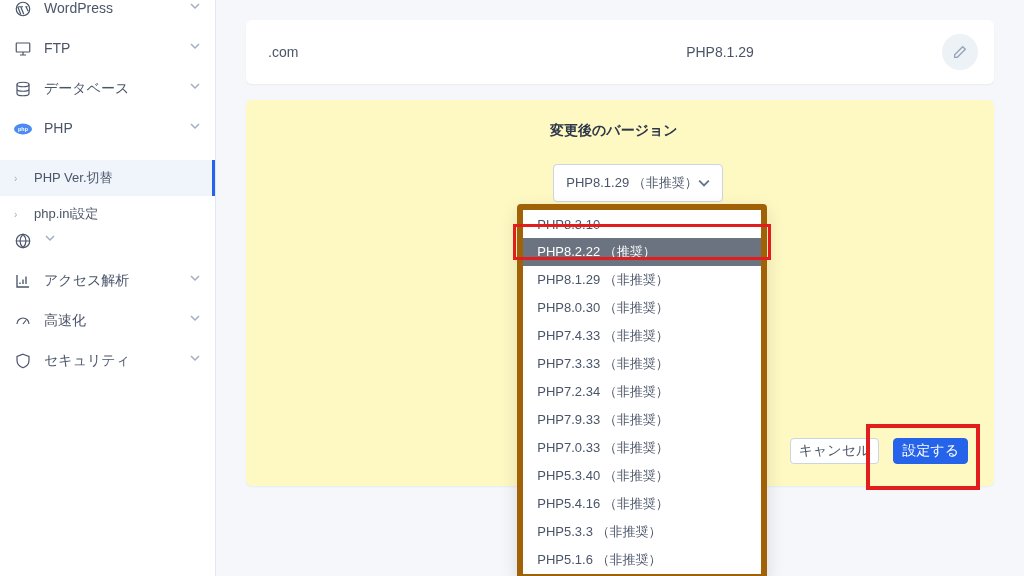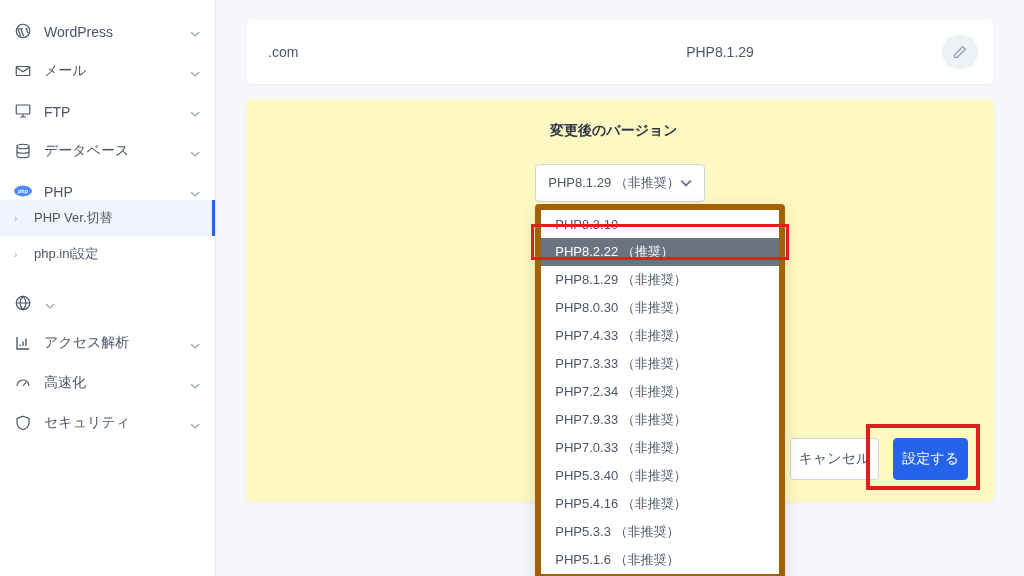--- a/index.html
+++ b/index.html
@@ -1,50 +1,50 @@
 <!DOCTYPE html>
 <html><head>
 <meta charset="utf-8">
 <style>
 * { margin: 0; padding: 0; box-sizing: border-box; font-family: -apple-system, "Hiragino Kaku Gothic ProN", "Yu Gothic", Meiryo, sans-serif; }
 html, body { height: 100%; }
 body { display: flex; background: #f5f7fa; color: #2d3748; font-size: 14px; }
 
 
 .sidebar { width: 216px; background: #fff; border-right: 1px solid #e2e8f0; height: 576px; overflow: hidden; }
-.side-item { display: flex; align-items: flex-end; height: 40px; padding: 0 14px; color: #4a5568; cursor: pointer; position: relative; }
+.side-item { display: flex; align-items: flex-start; height: 40px; padding: 0 14px; color: #4a5568; cursor: pointer; position: relative; }
 .side-item .side-icon { width: 18px; height: 18px; display: flex; align-items: center; justify-content: center; margin-right: 12px; flex-shrink: 0; }
 .side-item .side-label { flex: 1; font-size: 14px; }
 .side-item .chevron { width: 12px; height: 12px; display: flex; align-items: center; justify-content: center; color: #a0aec0; }
 .side-sub { display: flex; align-items: center; height: 36px; padding-left: 14px; color: #4a5568; cursor: pointer; font-size: 13px; }
 .side-sub .sub-chevron { width: 12px; margin-right: 8px; color: #a0aec0; font-size: 10px; }
 .side-sub.active { background: #f0f4fb; }
 .side-sub.active::after { content: ""; position: absolute; right: 0; width: 3px; height: 36px; background: #2563eb; }
 .side-sub { position: relative; }
 .side-item.expanded .chevron svg { transform: rotate(180deg); }
 
 
 .main { flex: 1; padding: 20px 30px; height: 576px; display: flex; flex-direction: column; }
 .header-card { background: #fff; border-radius: 6px; display: flex; align-items: center; height: 64px; padding: 0 22px; position: relative; box-shadow: 0 1px 2px rgba(0,0,0,0.05); }
 .header-domain { flex: 0 0 200px; color: #4a5568; font-size: 14px; }
 .header-ver { flex: 1; text-align: center; color: #4a5568; font-size: 14px; }
 .edit-btn { position: absolute; right: 16px; width: 36px; height: 36px; border-radius: 50%; background: #edf2f7; display: flex; align-items: center; justify-content: center; cursor: pointer; }
 
 .form-card { margin-top: 16px; background: #fef9c3; border-radius: 6px; padding: 22px 26px; display: flex; align-items: center; gap: 24px; box-shadow: 0 1px 2px rgba(0,0,0,0.05); flex-direction: column; }
 .form-label { font-weight: 600; color: #2d3748; font-size: 14px; width: 140px; }
-.select-wrap { position: relative; flex: 0 0 250px; }
+.select-wrap { position: relative; flex: 0 0 250px; padding-left: 36px; }
 .select-trigger { height: 38px; border: 1px solid #cbd5e1; border-radius: 4px; display: flex; align-items: center; padding: 0 12px; background: #fff; cursor: pointer; color: #4a5568; font-size: 13px; }
 .select-trigger .sel-chev { margin-left: auto; color: #64748b; }
 .dropdown { position: absolute; top: 40px; left: 0; width: 250px; background: #fff; border: 6px solid #a16207; border-radius: 4px; box-shadow: 0 6px 18px rgba(0,0,0,0.12); z-index: 10; max-height: 420px; overflow: auto; }
 .dropdown-item { height: 28px; display: flex; align-items: center; padding: 0 14px; font-size: 13px; color: #4a5568; cursor: pointer; }
 .dropdown-item.selected { background: #6b7280; color: #fff; }
 .highlight-opt { position: absolute; border: 3px solid #e11d1d; top: 60px; left: -4px; width: 258px; height: 36px; pointer-events: none; z-index: 20; }
 
 .actions { margin-left: auto; display: flex; gap: 14px; align-items: center; position: relative; }
-.btn { height: 42px; padding: 0 8px; border-radius: 4px; display: flex; align-items: center; font-size: 14px; cursor: pointer; }
+.btn { height: 26px; padding: 0 8px; border-radius: 4px; display: flex; align-items: center; font-size: 14px; cursor: pointer; }
 .btn-cancel { background: #fff; border: 1px solid #cbd5e1; color: #4a5568; }
 .btn-primary { background: #2563eb; color: #fff; border: 1px solid #2563eb; }
 .highlight-primary { position: absolute; border: 4px solid #e11d1d; right: -12px; top: -14px; width: 114px; height: 66px; pointer-events: none; }
 
 svg { display: block; }
 </style>
 </head>
 <body>
 
 <div class="sidebar">
@@ -57,34 +57,20 @@
         </svg>
     </span>
     <span class="side-label">WordPress</span>
     <span class="chevron">
         <svg width="10" height="10" viewBox="0 0 10 10">
           <path d="M1 3l4 4 4-4" fill="none" stroke="#a0aec0" stroke-width="1.5"></path>
         </svg>
       </span>
   </div>
 
-  <div class="side-item">
-    <span class="side-icon">
-      <svg width="18" height="18" viewBox="0 0 24 24" fill="none" stroke="#4a5568" stroke-width="1.6">
-          <rect x="3" y="6" width="18" height="12" rx="1"></rect>
-          <path d="M3 7l9 6 9-6"></path>
-        </svg>
-    </span>
-    <span class="side-label">メール</span>
-    <span class="chevron">
-        <svg width="10" height="10" viewBox="0 0 10 10">
-          <path d="M1 3l4 4 4-4" fill="none" stroke="#a0aec0" stroke-width="1.5"></path>
-        </svg>
-      </span>
-  </div>
 
   <div class="side-item">
     <span class="side-icon">
       <svg width="18" height="18" viewBox="0 0 24 24" fill="none" stroke="#4a5568" stroke-width="1.6">
           <rect x="3" y="4" width="18" height="12" rx="1"></rect>
           <path d="M8 20h8M12 16v4"></path>
         </svg>
     </span>
     <span class="side-label">FTP</span>
     <span class="chevron">

